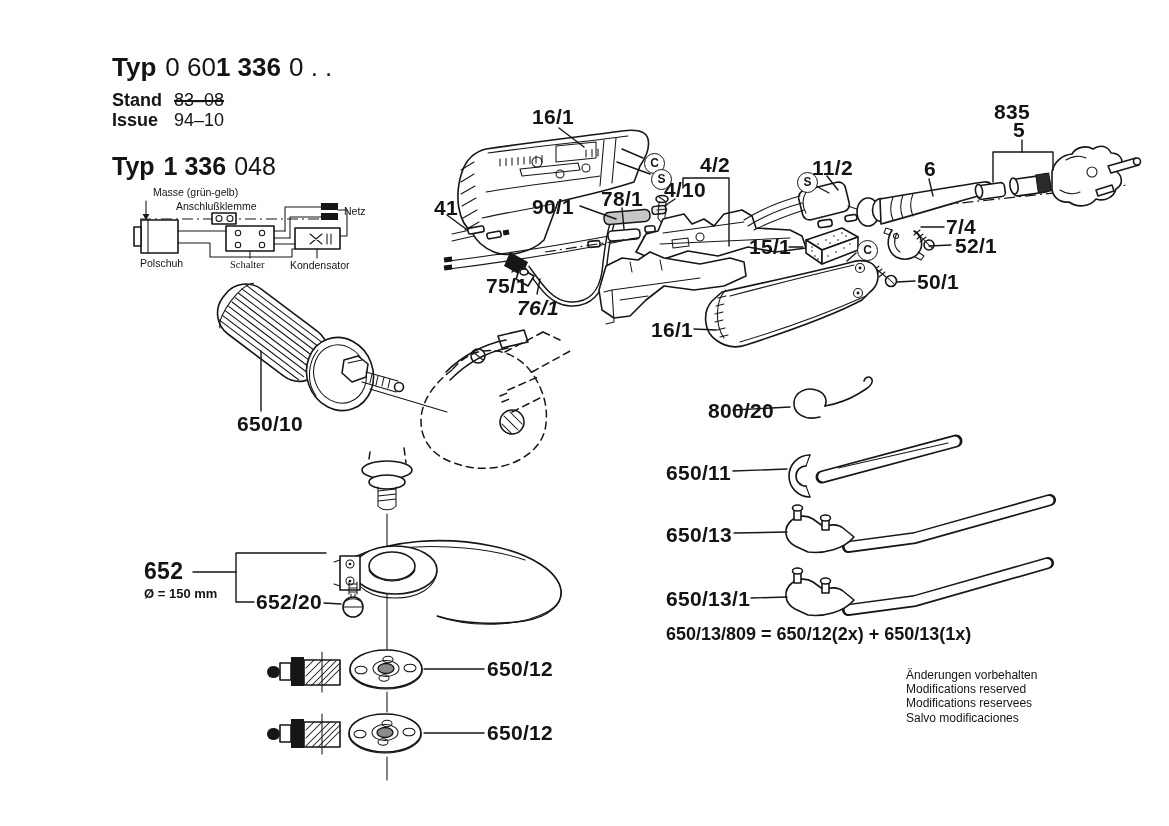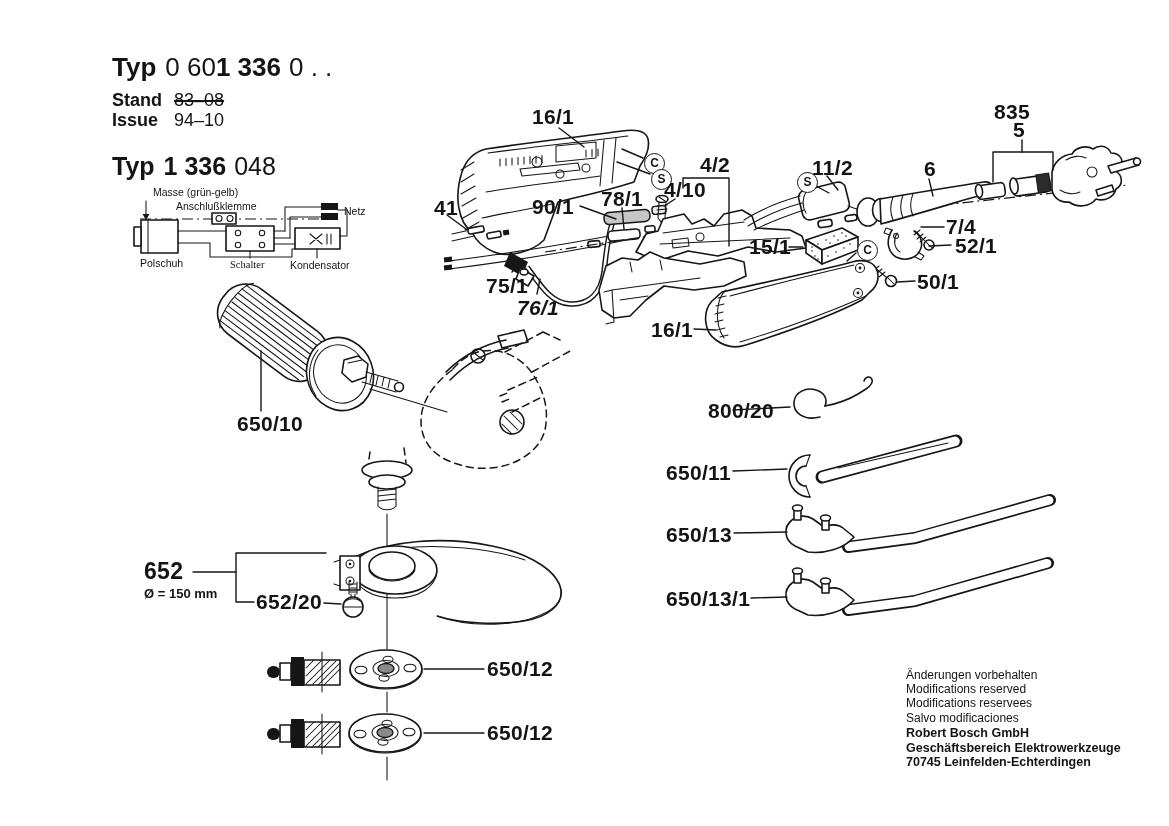--- a/index.html
+++ b/index.html
@@ -398,26 +398,22 @@
   <div class="callout" style="left:237px;top:412px;">650/10</div>
   <div class="callout" style="left:144px;top:558px;font-size:23px;">652</div>
   <div class="dia" style="left:144px;top:586px;">Ø = 150 mm</div>
   <div class="callout" style="left:256px;top:590px;">652/20</div>
   <div class="callout" style="left:487px;top:657px;">650/12</div>
   <div class="callout" style="left:487px;top:721px;">650/12</div>
   <div class="callout" style="left:666px;top:399px;margin-left:42px;">800/20</div>
   <div class="callout" style="left:666px;top:461px;">650/11</div>
   <div class="callout" style="left:666px;top:523px;">650/13</div>
   <div class="callout" style="left:666px;top:587px;">650/13/1</div>
+  <div class="formula" style="left:666px;top:624px;">650/13/809 = 650/12(2x) + 650/13(1x)</div>
 
   <div class="footer-notes" style="left:906px;top:668px;">
     <div>Änderungen vorbehalten</div>
     <div>Modifications reserved</div>
     <div>Modifications reservees</div>
     <div>Salvo modificaciones</div>
   </div>
-  <div class="footer-co" style="left:906px;top:726px;">
-    <div>Robert Bosch GmbH</div>
-    <div>Geschäftsbereich Elektrowerkzeuge</div>
-    <div>70745 Leinfelden-Echterdingen</div>
-  </div>
 
 </div>
 
 </body></html>

